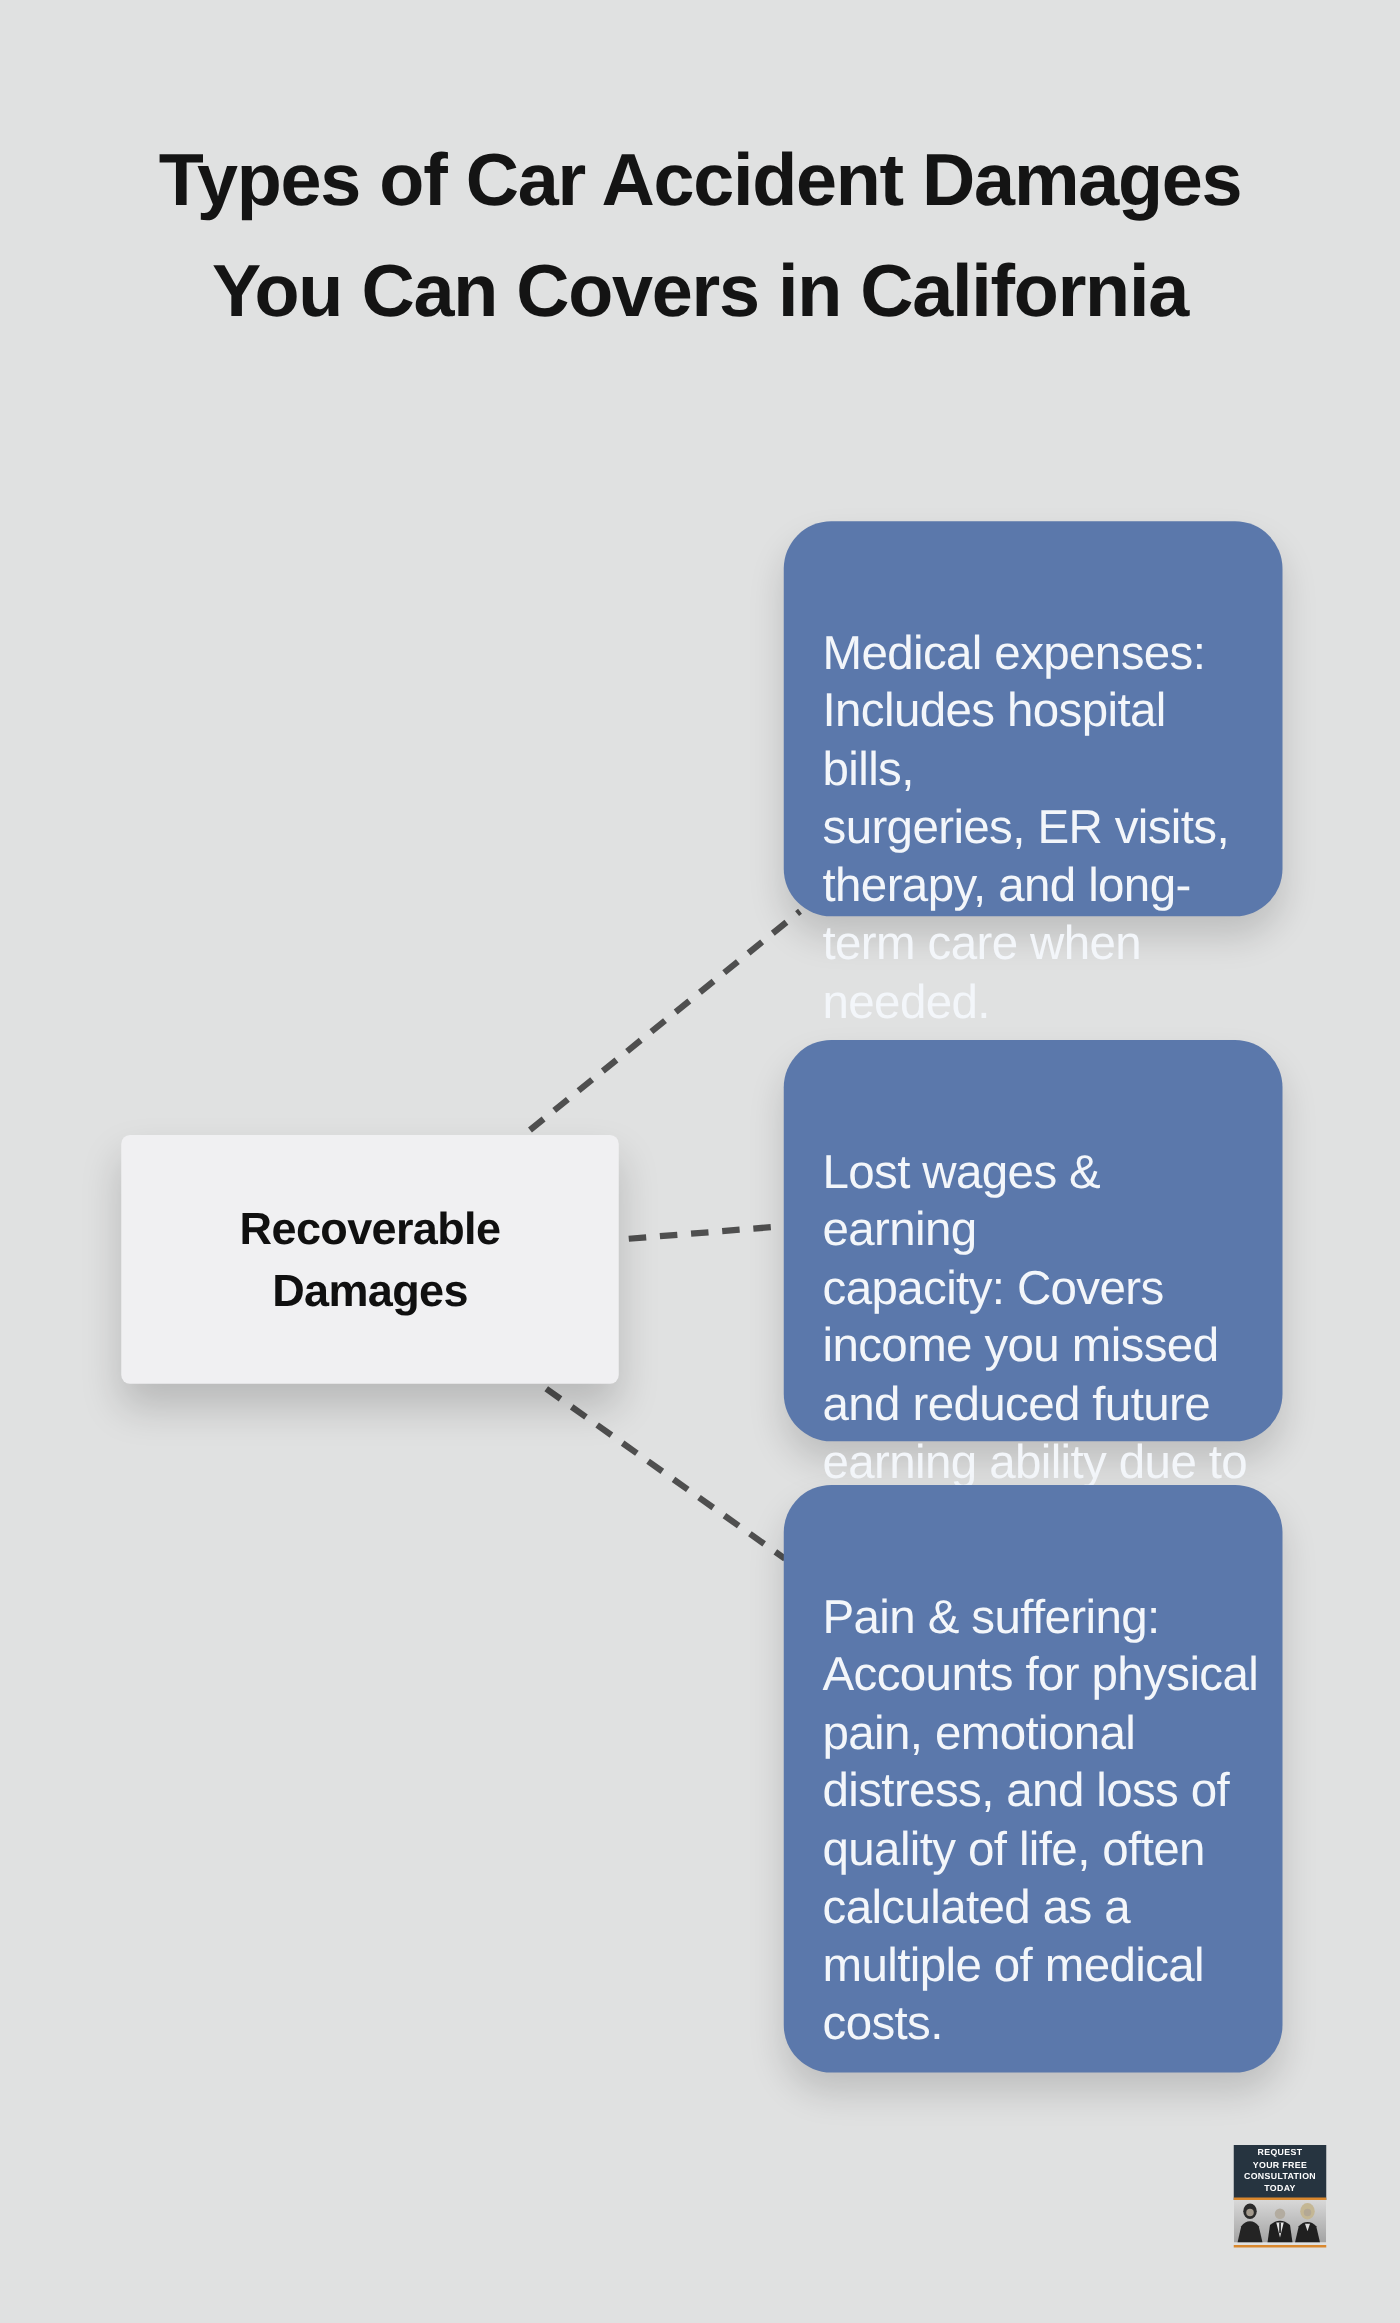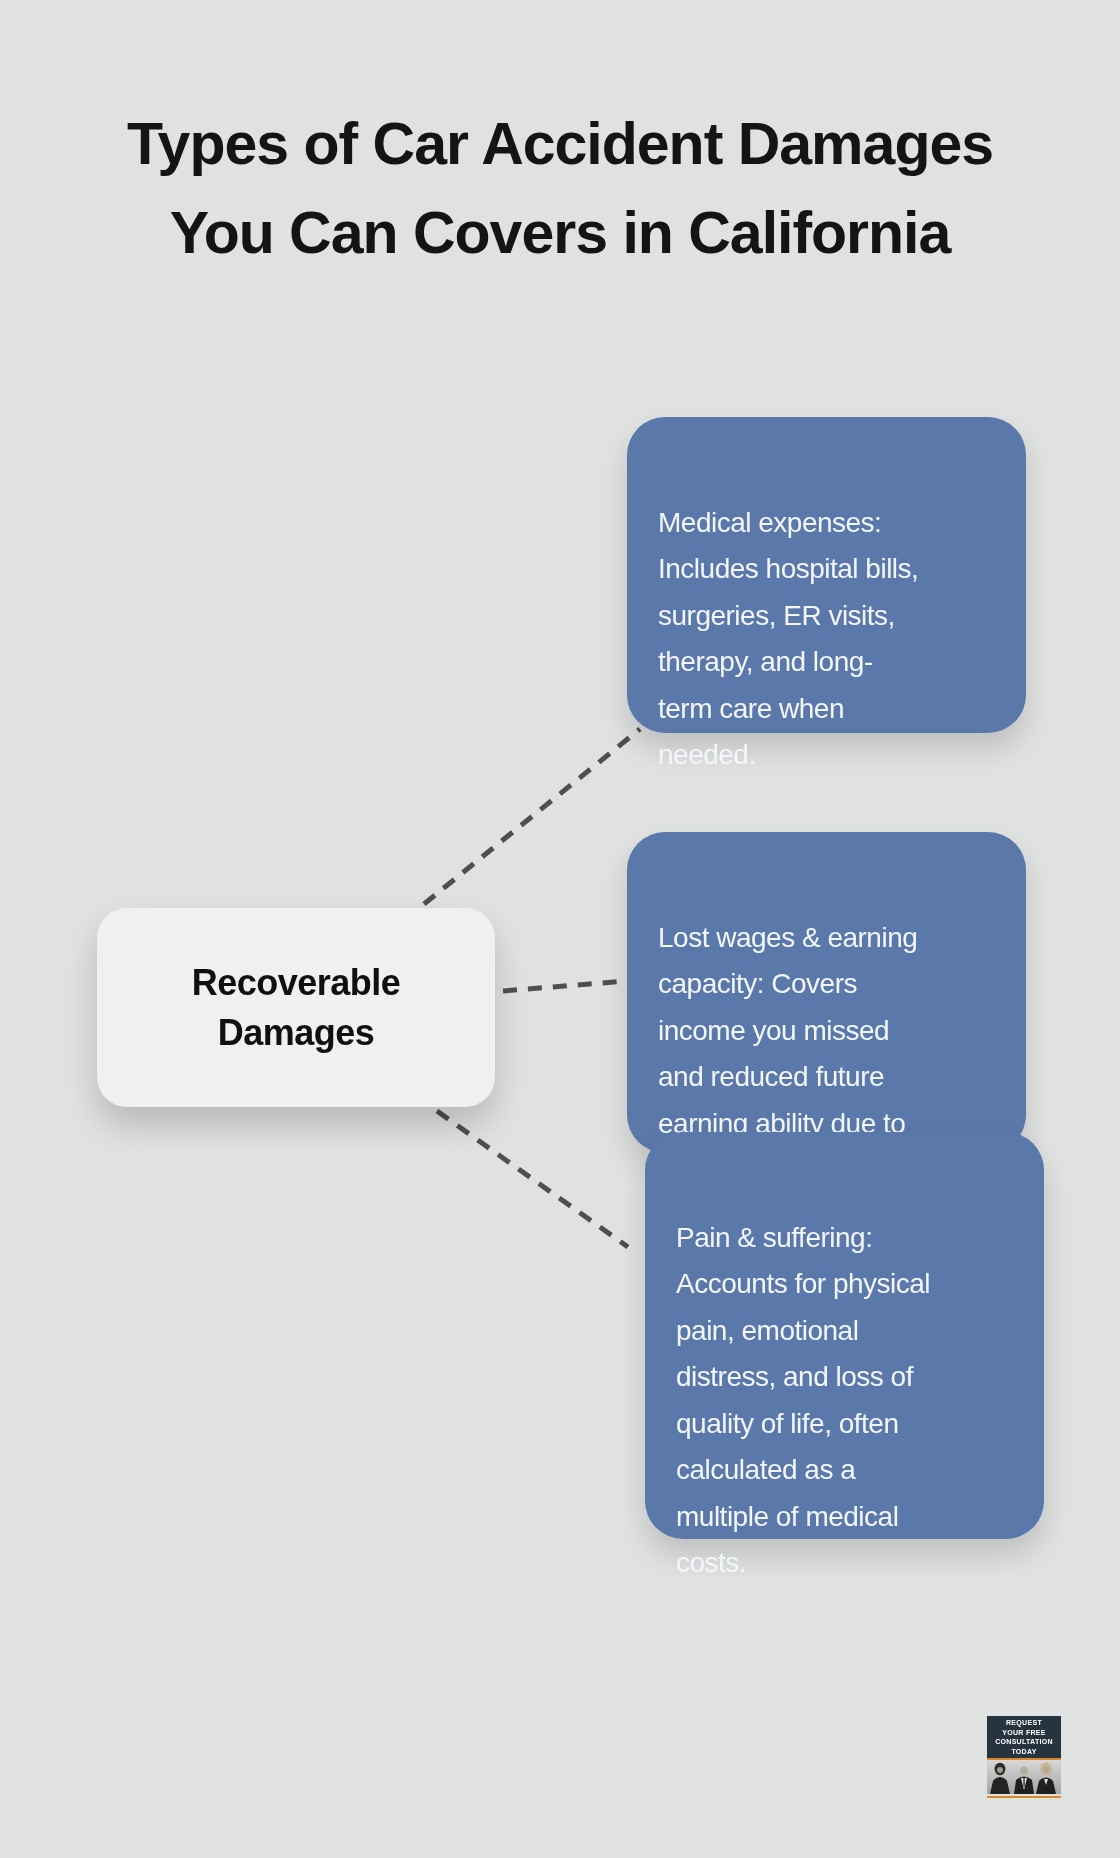--- a/index.html
+++ b/index.html
@@ -45,21 +45,21 @@
     stroke-width:5;
     stroke-dasharray:14 11;
     fill:none;
   }
 
   .center-node{
     position:absolute;
     left:97px;top:908px;
     width:398px;height:199px;
     background:var(--center-fill);
-    border-radius:30px;
+    border-radius:7px;
     box-shadow:0 18px 32px rgba(0,0,0,0.18);
     display:flex;align-items:center;justify-content:center;
     text-align:center;
   }
   .center-node-label{
     font-weight:bold;
     font-size:36px;
     line-height:50px;
     letter-spacing:-0.5px;
     color:var(--center-text);
@@ -67,29 +67,29 @@
   }
 
   .branch{
     position:absolute;
     left:627px;
     width:399px;
     background:var(--branch-fill);
     border-radius:38px;
     box-shadow:0 16px 28px rgba(0,0,0,0.15);
     color:var(--branch-text);
-    font-size:28px;
+    font-size:38px;
     line-height:46.5px;
     letter-spacing:-0.5px;
     padding:36px 16px 0 31px;
     white-space:pre-line;
   }
   .branch-medical{top:417px;height:316px;}
   .branch-wages{top:832px;height:321px;}
-  .branch-pain{top:1132px;height:407px;margin-left:18px;}
+  .branch-pain{top:1188px;height:470px;}
 
   .badge{
     position:absolute;
     left:987px;top:1716px;
     width:74px;height:82px;
     display:flex;flex-direction:column;
     cursor:pointer;
     border-bottom:2px solid var(--badge-orange);
     text-decoration:none;
   }

